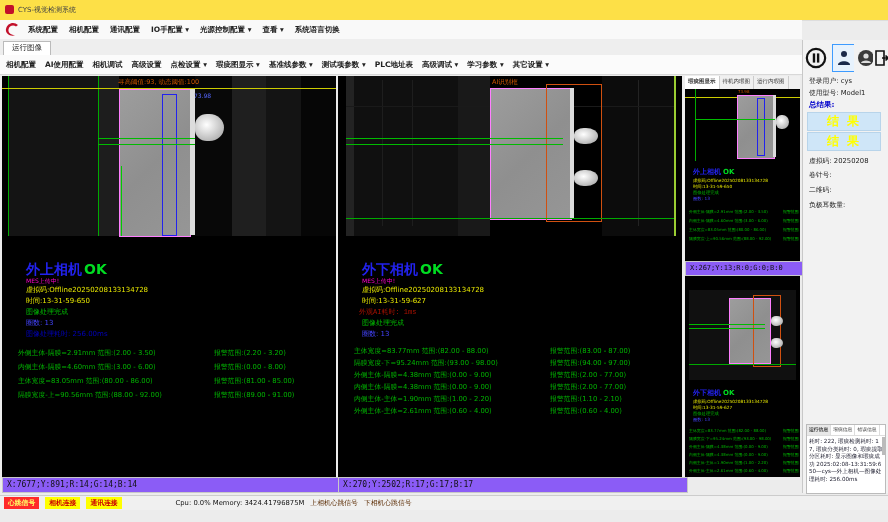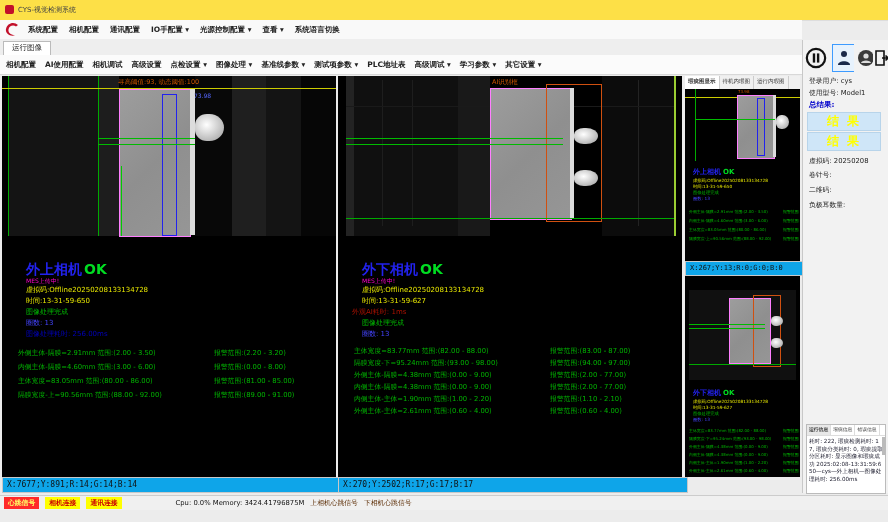--- a/index.html
+++ b/index.html
@@ -12,21 +12,21 @@
   .menubar{left:0;top:20px;width:802px;height:19px;background:#f9f9f9;border-bottom:1px solid #e2e2e2;}
   .logo{left:4px;top:2px;}
   .menuitems{left:28px;top:5px;font-size:7.5px;font-weight:bold;color:#222;display:flex;gap:11px;}
   .menuitems span{cursor:default;}
   .tabstrip{left:0;top:39px;width:802px;height:16px;background:#eeeeee;border-bottom:1px solid #cfcfcf;}
   .runtab{left:3px;top:2px;height:13px;padding:1px 8px 0 8px;background:#fff;border:1px solid #bbb;border-bottom:none;font-size:7.5px;color:#222;}
   .toolbar{left:0;top:55px;width:802px;height:19px;background:#fbfbfb;border-bottom:1px solid #d8d8d8;}
   .toolitems{left:6px;top:5px;font-size:7.5px;font-weight:bold;color:#222;display:flex;gap:9px;white-space:nowrap;}
   
   .imgpanel{background:#000;overflow:hidden;}
-  .coordbar{background:#0ea5e9;border:1px solid #c8c8c8;font-family:"DejaVu Sans Mono","Liberation Mono",monospace;font-size:8px;color:#111;line-height:13px;padding-left:4px;overflow:hidden;white-space:nowrap;}
+  .coordbar{background:#8b5cf6;border:1px solid #c8c8c8;font-family:"DejaVu Sans Mono","Liberation Mono",monospace;font-size:8px;color:#111;line-height:13px;padding-left:4px;overflow:hidden;white-space:nowrap;}
   
   .cam-title{font-size:14px;font-weight:bold;color:#2222ee;white-space:nowrap;}
   .cam-title .ok{color:#00dd22;margin-left:2px;font-style:normal;}
   .t-mag{font-size:6px;color:#ff00cc;}
   .t-yel{font-size:7px;color:#e8e800;white-space:nowrap;}
   .t-grn{font-size:7px;color:#00bb00;white-space:nowrap;}
   .t-blu{font-size:7px;color:#4444ff;white-space:nowrap;}
   .t-dbl{font-size:7px;color:#0000bb;white-space:nowrap;}
   .t-red{font-size:7px;color:#aa1100;white-space:nowrap;}
   .mrow{position:absolute;left:16px;width:310px;height:12px;font-size:6.8px;color:#00b400;white-space:nowrap;}
@@ -99,21 +99,21 @@
     <div class="abs runtab">运行图像</div>
   </div>
 
   <div class="abs toolbar">
     <div class="abs toolitems">
       <span>相机配置</span>
       <span>AI使用配置</span>
       <span>相机调试</span>
       <span>高级设置</span>
       <span>点检设置 ▾</span>
-      <span>图像处理 ▾</span>
+      <span>瑕疵图显示 ▾</span>
       <span>基准线参数 ▾</span>
       <span>测试项参数 ▾</span>
       <span>PLC地址表</span>
       <span>高级调试 ▾</span>
       <span>学习参数 ▾</span>
       <span>其它设置 ▾</span>
     </div>
   </div>
 
   <div class="abs imgpanel" style="left:2px;top:76px;width:334px;height:401px;">
@@ -175,21 +175,21 @@
       <div class="hline" style="left:8px;top:142px;width:330px;background:#00aa00;"></div>
       <div class="vline" style="left:336px;top:0;height:160px;width:2px;background:#9acd32;"></div>
       <div class="t-orange" style="left:154px;top:2px;">AI识别框</div>
     </div>
     <div class="abs cam-title" style="left:24px;top:185px;">
       <span>外下相机</span><span class="ok">OK</span>
     </div>
     <div class="abs t-mag" style="left:24px;top:201px;">MES上传中!</div>
     <div class="abs t-yel" style="left:24px;top:209px;">虚拟码:Offline20250208133134728</div>
     <div class="abs t-yel" style="left:24px;top:220px;">时间:13-31-59-627</div>
-    <div class="abs t-red" style="left:14px;top:231px;">外观AI耗时: 1ms</div>
+    <div class="abs t-red" style="left:21px;top:231px;font-family:Liberation Mono, monospace;">外观AI耗时: 1ms</div>
     <div class="abs t-grn" style="left:24px;top:242px;">图像处理完成</div>
     <div class="abs t-blu" style="left:24px;top:253px;">圈数: 13</div>
     <div class="mrow" style="top:270px;"><span>主体宽度=83.77mm 范围:(82.00 - 88.00)</span><span class="alarm">报警范围:(83.00 - 87.00)</span></div>
     <div class="mrow" style="top:282px;"><span>隔膜宽度-下=95.24mm 范围:(93.00 - 98.00)</span><span class="alarm">报警范围:(94.00 - 97.00)</span></div>
     <div class="mrow" style="top:294px;"><span>外侧主体-隔膜=4.38mm 范围:(0.00 - 9.00)</span><span class="alarm">报警范围:(2.00 - 77.00)</span></div>
     <div class="mrow" style="top:306px;"><span>内侧主体-隔膜=4.38mm 范围:(0.00 - 9.00)</span><span class="alarm">报警范围:(2.00 - 77.00)</span></div>
     <div class="mrow" style="top:318px;"><span>内侧主体-主体=1.90mm 范围:(1.00 - 2.20)</span><span class="alarm">报警范围:(1.10 - 2.10)</span></div>
     <div class="mrow" style="top:330px;"><span>外侧主体-主体=2.61mm 范围:(0.60 - 4.00)</span><span class="alarm">报警范围:(0.60 - 4.00)</span></div>
   </div>
   <div class="abs coordbar" style="left:338px;top:477px;width:344px;height:14px;">X:270;Y:2502;R:17;G:17;B:17</div>

